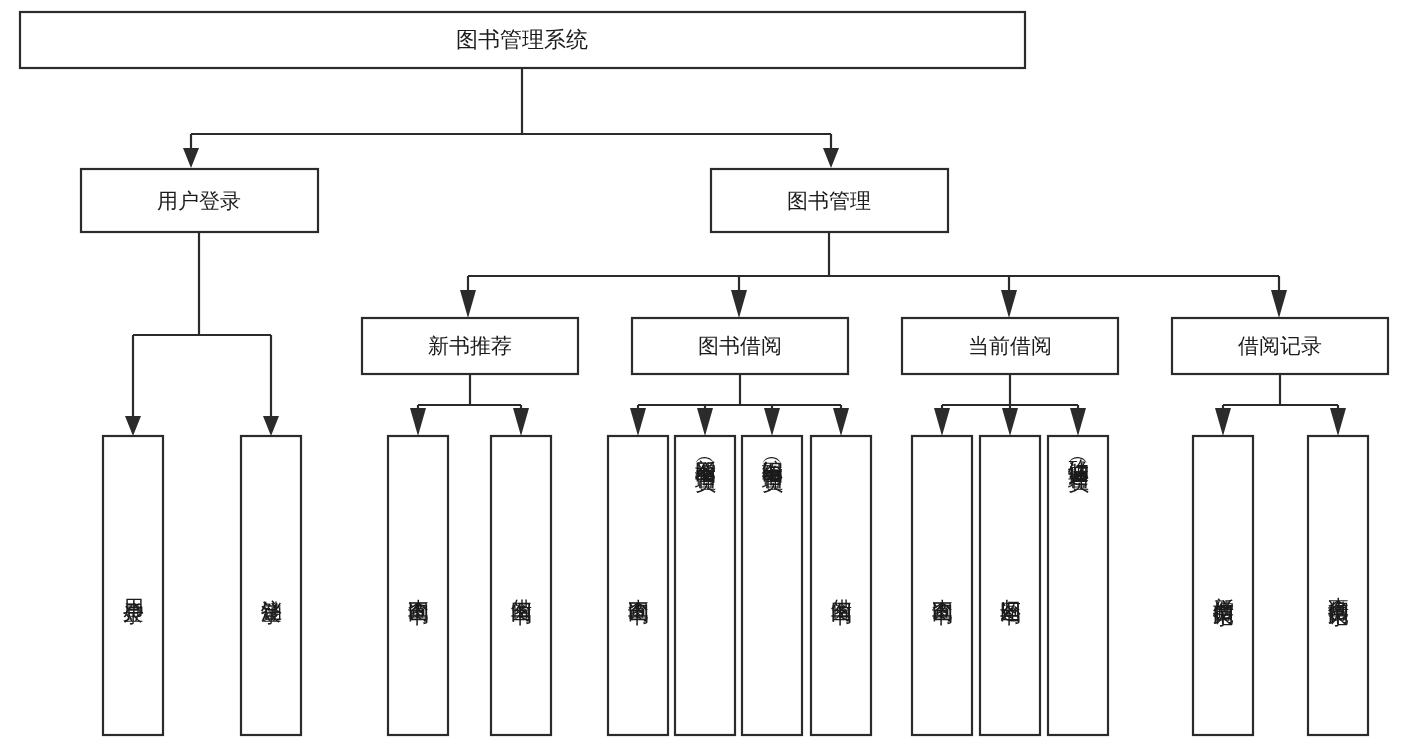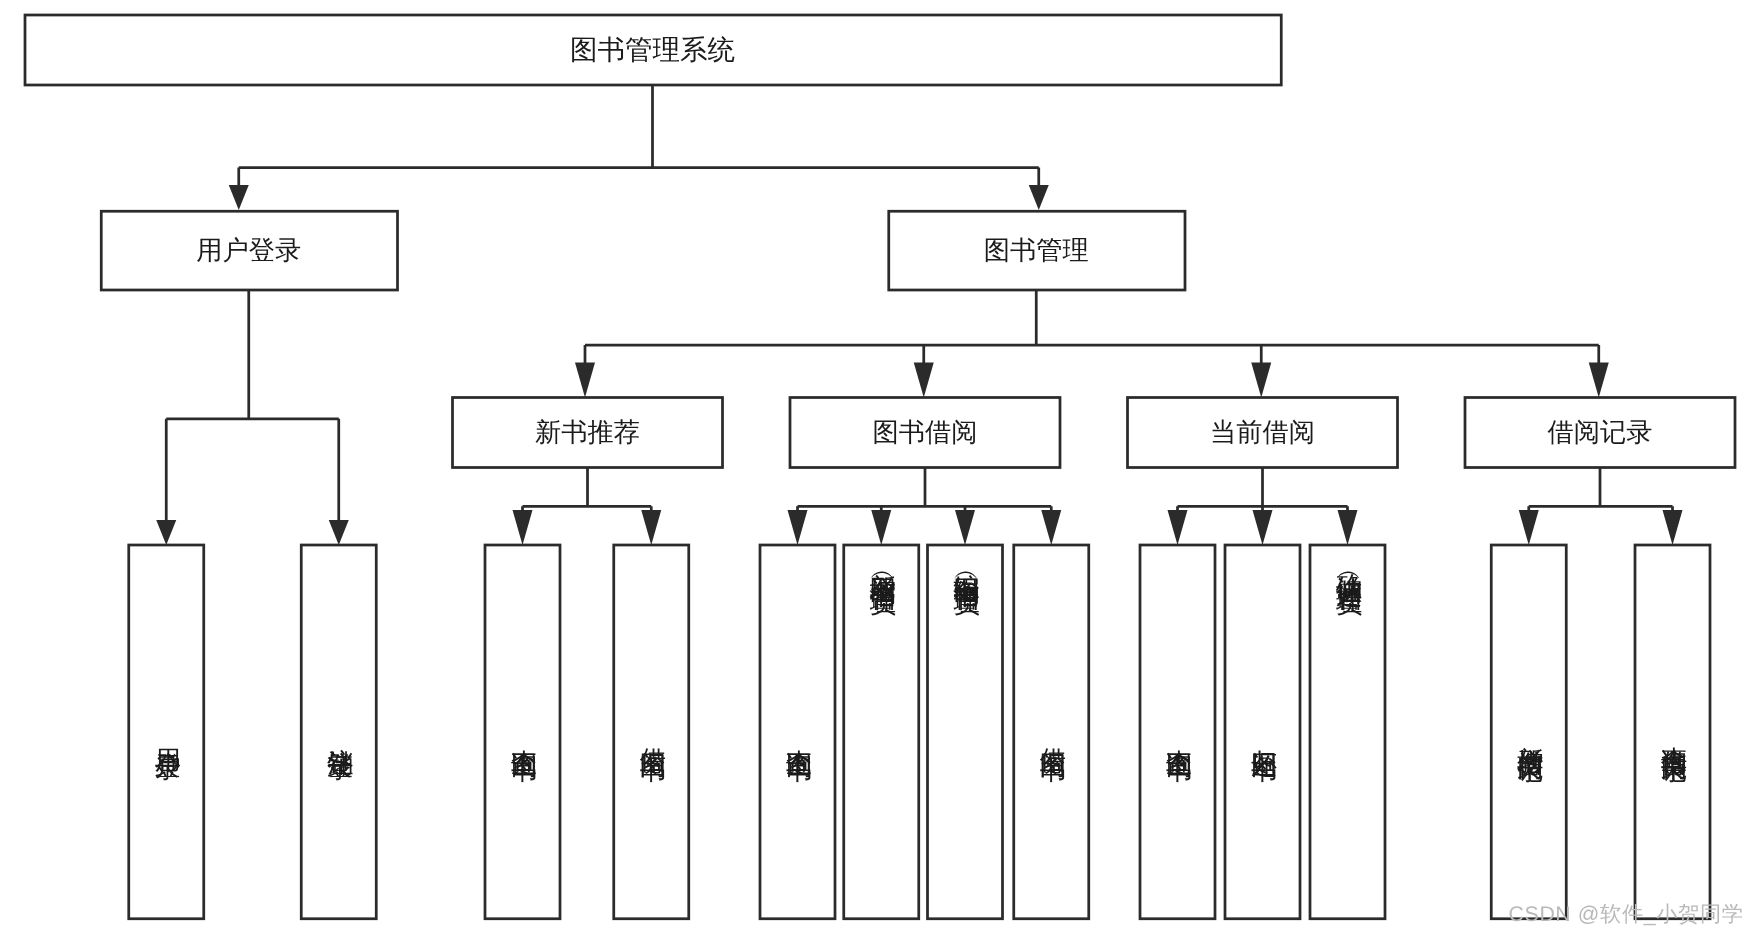--- a/index.html
+++ b/index.html
@@ -262,15 +262,14 @@
     <span class="leaf-label">确认归还（管理员）</span>
   </div>
 
   <div class="leaf-label-wrap" style="left:1193px; top:436px; width:60px; height:299px; align-items:center;">
     <span class="leaf-label">新增借阅记录</span>
   </div>
   <div class="leaf-label-wrap" style="left:1308px; top:436px; width:60px; height:299px; align-items:center;">
     <span class="leaf-label">查询借阅记录</span>
   </div>
 
-  <div class="watermark">CSDN @软件_小贺同学</div>
 
 </div>
 
 </body></html>

